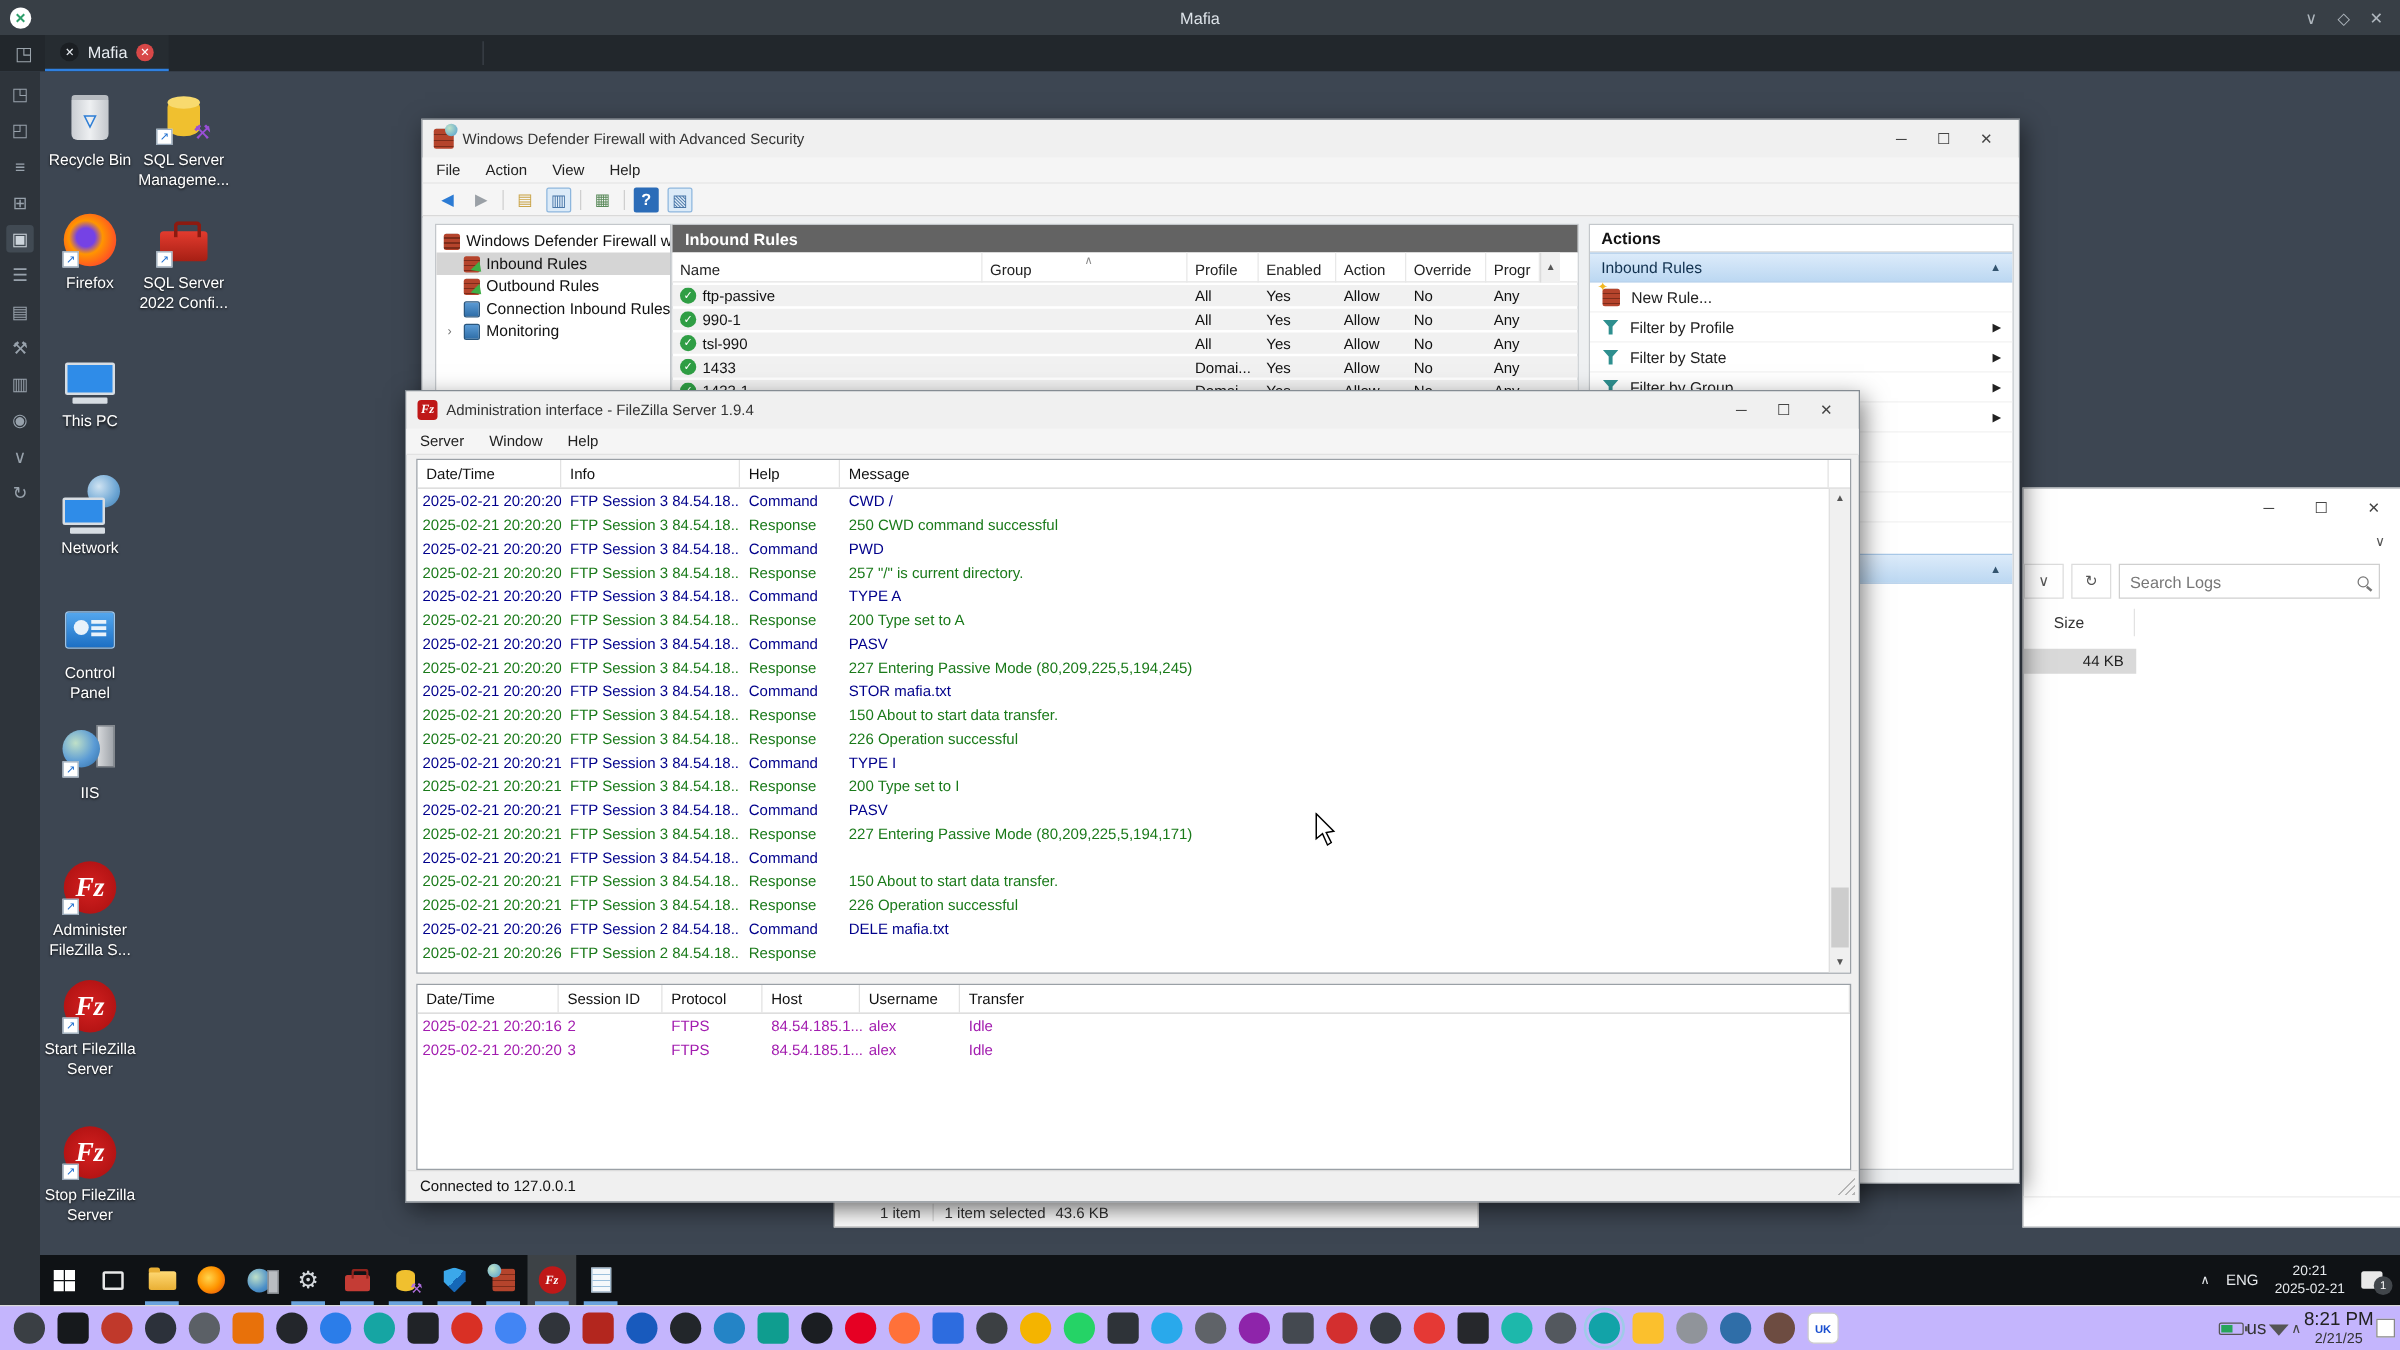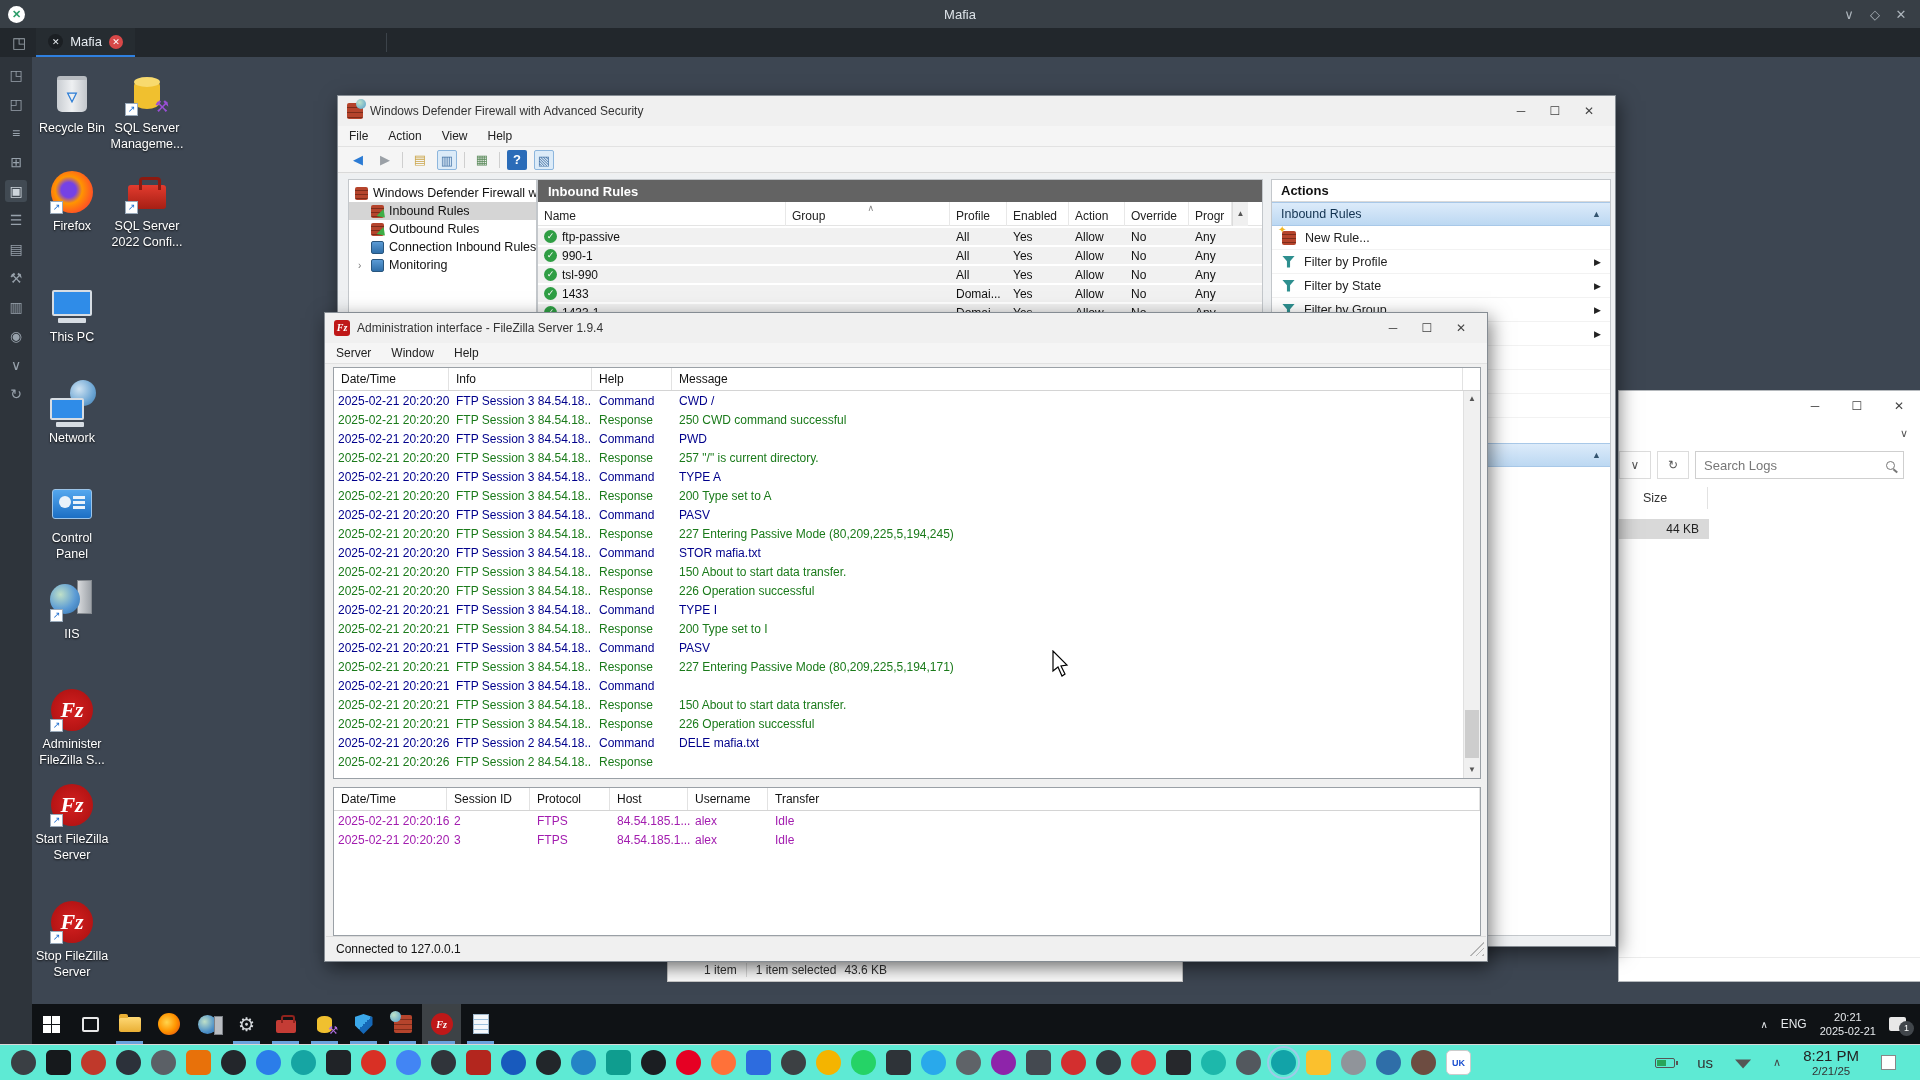--- a/index.html
+++ b/index.html
@@ -160,26 +160,26 @@
   .fzc{width:22px;height:22px;border-radius:50%;background:#bf1818;color:#fff;font-size:10px;font-weight:bold;font-style:italic;display:flex;align-items:center;justify-content:center;font-family:"Liberation Serif",serif}
   .npad{width:16px;height:20px;background:#f5f8fb;border:1px solid #9fb6c9;background-image:repeating-linear-gradient(#f5f8fb 0 4px,#9cc0dd 4px 5px)}
   .wtray{margin-left:auto;display:flex;align-items:center;gap:13px;padding-right:14px;color:#e6e9ec}
   .wtray .chev{font-size:10px}
   .wtray .lang{font-size:12px}
   .wclock{font-size:11px;line-height:1.3;text-align:center}
   .notif{position:relative;width:17px;height:14px;background:#e8e8e8;border-radius:2px}
   .notif .badge{position:absolute;right:-8px;bottom:-5px;width:15px;height:15px;border-radius:50%;background:#41464b;color:#fff;font-size:9px;text-align:center;line-height:15px}
 
   
-  .htb{position:absolute;left:0;right:0;bottom:0;height:36px;background:#5eead4;border-top:1px solid #d8d8d8;display:flex;align-items:center;z-index:11;padding-left:6px}
+  .htb{position:absolute;left:0;right:0;bottom:0;height:36px;background:#c4b5fd;border-top:1px solid #d8d8d8;display:flex;align-items:center;z-index:11;padding-left:6px}
   .hic{width:25px;height:25px;border-radius:50%;margin:0 5px;flex:0 0 auto;display:flex;align-items:center;justify-content:center;font-size:9px;font-weight:bold;color:#fff}
   .hic.sq{border-radius:5px}
   .hic.active{outline:2px solid #9ecbe8;outline-offset:2px;background:#12a3a8}
   .hic.uk{background:#fff;border:1px solid #ccc;color:#1a4fd0}
-  .htray{margin-left:auto;display:flex;align-items:center;gap:22px;padding-right:24px;color:#333}
+  .htray{margin-left:auto;display:flex;align-items:center;gap:2px;padding-right:4px;color:#333}
   .batt{width:20px;height:10px;border:1.5px solid #555;border-radius:2px;position:relative}
   .batt::before{content:"";position:absolute;left:1px;top:1px;bottom:1px;width:9px;background:#27a55a}
   .batt::after{content:"";position:absolute;right:-4px;top:2px;width:2px;height:4px;background:#555}
   .hlang{font-size:15px}
   .wifi{width:16px;height:12px;background:#555;clip-path:polygon(50% 100%,0 25%,100% 25%)}
   .hchev{font-size:11px;color:#444}
   .hclock{text-align:center;line-height:1.15}
   .hclock .t{font-size:15px;color:#222}
   .hclock .d{font-size:11.5px;color:#333}
   .sdesk{width:15px;height:15px;border:1px solid #888;background:#fff}

